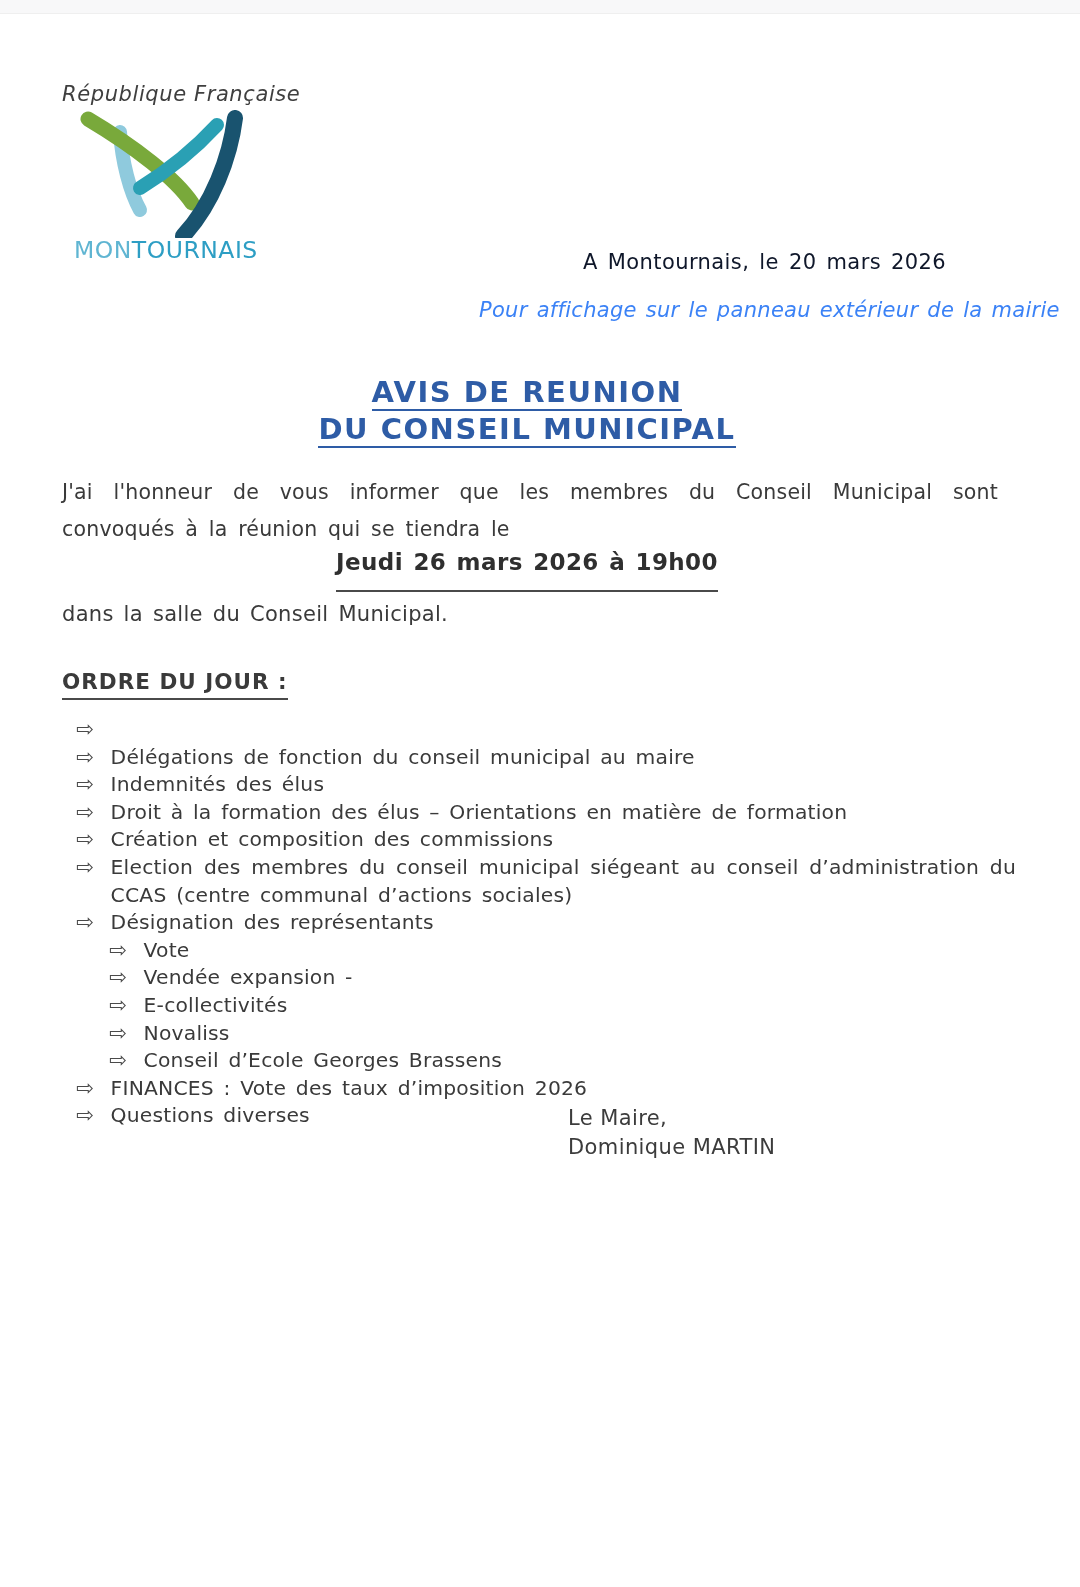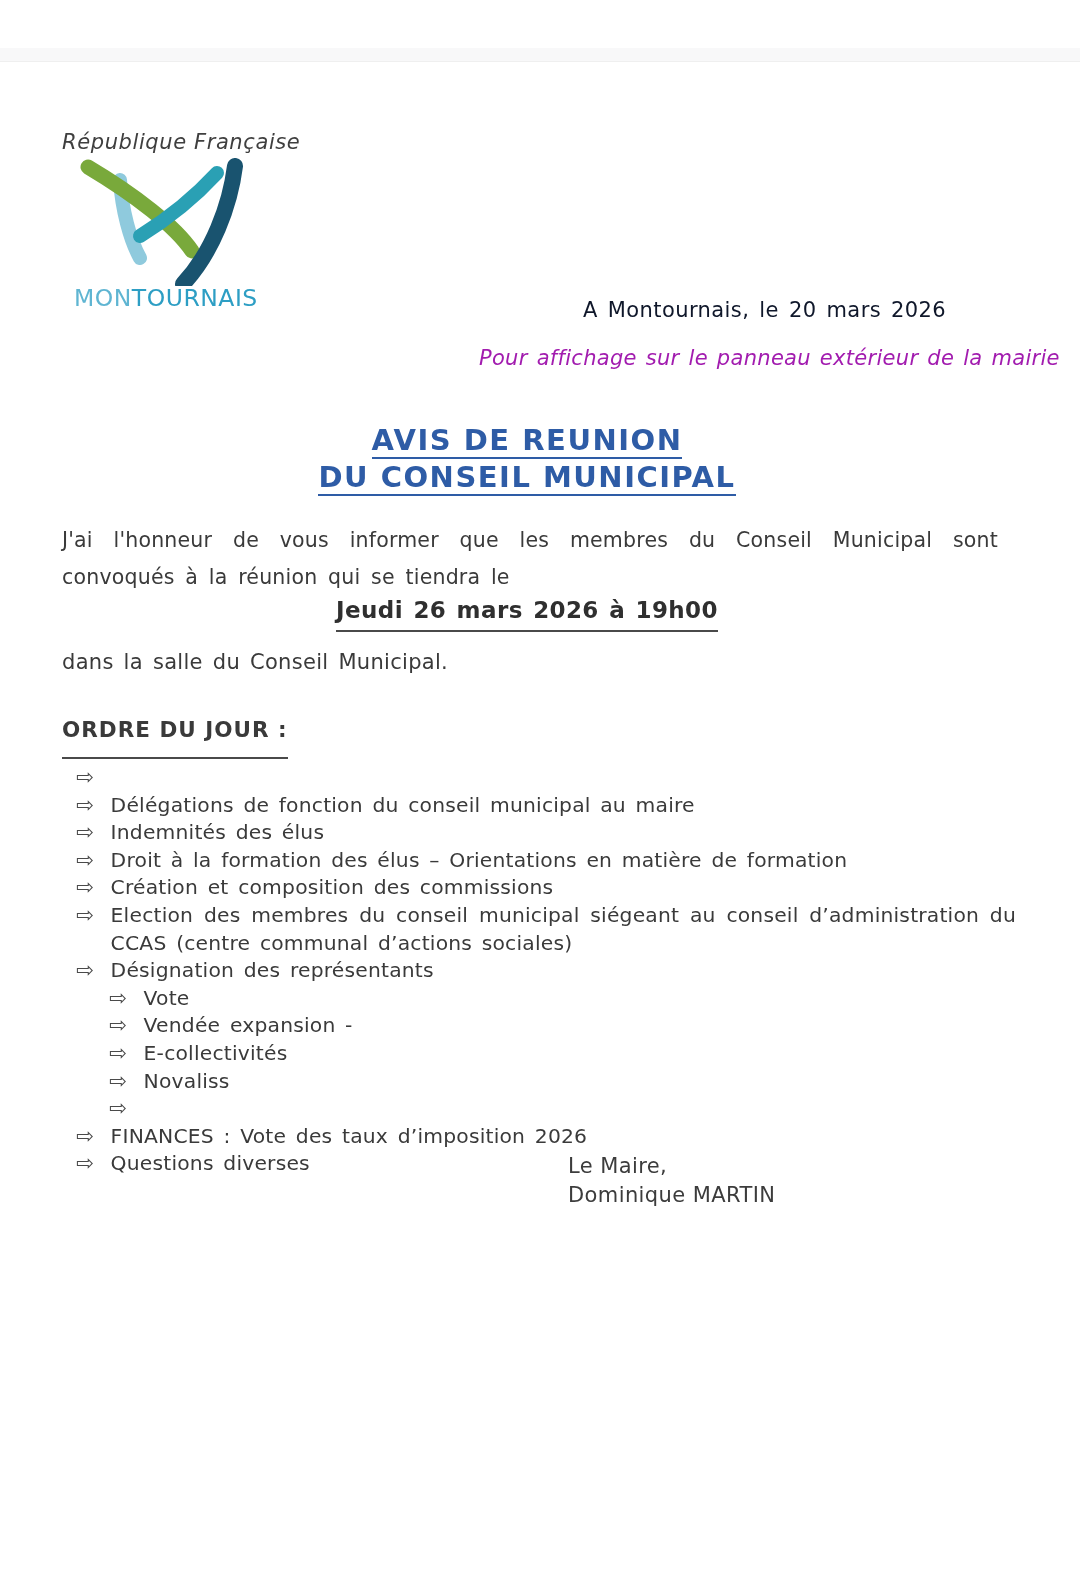--- a/index.html
+++ b/index.html
@@ -1,46 +1,45 @@
 <!DOCTYPE html>
 <html><head>
 <meta charset="utf-8">
 <style>
   html,body{margin:0;padding:0;background:#ffffff;}
   .page{
     position:relative;width:1080px;height:1178px;overflow:hidden;
     background:#ffffff;font-family:"DejaVu Sans","Liberation Sans",sans-serif;
     color:#3a3a3a;
-    margin-top:48px;
   }
   .scan-strip-top{position:absolute;left:0;top:0;width:100%;height:13px;background:#f8f8f9;border-bottom:1px solid #efefef;}
   .scan-strip-bottom{position:absolute;left:0;top:1524px;width:100%;height:63px;background:#f6f6f7;clip-path:polygon(0 13px,100% 4px,100% 100%,0 100%);}
 
   .republique{position:absolute;left:62px;top:82px;font-size:21px;font-style:italic;letter-spacing:.6px;color:#3f3f3f;}
 
   .logo-mark{position:absolute;left:80px;top:110px;}
   .logo-word{position:absolute;left:74px;top:236px;width:180px;text-align:left;font-size:23.5px;letter-spacing:.5px;font-weight:500;}
   .logo-word .mon{color:#5fb5d2;}
   .logo-word .tournais{color:#2d9ec4;}
 
   .date-line{position:absolute;left:583px;top:250px;font-size:21px;letter-spacing:.4px;word-spacing:3px;color:#0f172a;}
-  .display-note{position:absolute;left:479px;top:298px;font-size:21px;font-style:italic;letter-spacing:.3px;word-spacing:2px;color:#a21caf;}
+  .display-note{position:absolute;left:479px;top:298px;font-size:21px;font-style:italic;letter-spacing:.3px;word-spacing:2px;color:#3b82f6;}
 
   .doc-title{position:absolute;left:0;top:376px;width:100%;text-align:center;transform:translateX(-13px);line-height:33px;}
   .doc-title .t-line{display:inline-block;font-size:29px;font-weight:bold;letter-spacing:1.5px;color:#2e5ca6;border-bottom:2.5px solid #2e5ca6;padding-bottom:0px;}
 
   .intro{position:absolute;left:62px;top:474px;width:936px;font-size:20.5px;line-height:37px;text-align:justify;word-spacing:4px;letter-spacing:.2px;}
 
   .meeting-when{position:absolute;left:0;top:549px;width:100%;text-align:center;transform:translateX(-13px);}
-  .meeting-when span{display:inline-block;font-size:23px;font-weight:bold;color:#2f2f2f;border-bottom:2.5px solid #4a4a4a;padding-bottom:7px;letter-spacing:.4px;word-spacing:2px;}
+  .meeting-when span{display:inline-block;font-size:23px;font-weight:bold;color:#2f2f2f;border-bottom:2.5px solid #4a4a4a;padding-bottom:15px;letter-spacing:.4px;word-spacing:2px;}
 
   .location{position:absolute;left:62px;top:602px;font-size:21px;letter-spacing:.3px;word-spacing:3px;}
 
   .agenda-heading{position:absolute;left:62px;top:669px;font-size:21.5px;font-weight:bold;letter-spacing:1px;}
-  .agenda-heading span{border-bottom:2.5px solid #4a4a4a;padding-bottom:15px;display:inline-block;}
+  .agenda-heading span{border-bottom:2.5px solid #4a4a4a;padding-bottom:4px;display:inline-block;}
 
   .agenda-list{position:absolute;left:76px;top:716px;width:940px;}
   .agenda-item{display:flex;gap:17px;line-height:27.6px;font-size:20.3px;color:#3a3a3a;align-items:flex-start;}
   .agenda-item .arrow{flex:0 0 auto;font-size:21px;color:#4a4a4a;line-height:27.6px;}
   .agenda-item .txt{max-width:908px;text-align:justify;word-spacing:3px;letter-spacing:.2px;}
   .agenda-item.sub{margin-left:33px;}
 
   .signoff{position:absolute;left:568px;top:1104px;font-size:21px;line-height:29px;letter-spacing:.4px;color:#3c3c3c;}
 
   .signature-svg{position:absolute;left:545px;top:1183px;}
@@ -124,20 +123,21 @@
       <div class="agenda-item sub">
         <span class="arrow">⇨</span>
         <span class="txt">E-collectivités</span>
       </div>
       <div class="agenda-item sub">
         <span class="arrow">⇨</span>
         <span class="txt">Novaliss</span>
       </div>
       <div class="agenda-item sub">
         <span class="arrow">⇨</span>
+        <span class="txt">Conseil d’Ecole Georges Brassens</span>
       </div>
       <div class="agenda-item">
         <span class="arrow">⇨</span>
         <span class="txt">FINANCES : Vote des taux d’imposition 2026</span>
       </div>
       <div class="agenda-item">
         <span class="arrow">⇨</span>
         <span class="txt">Questions diverses</span>
       </div>
     </div>

